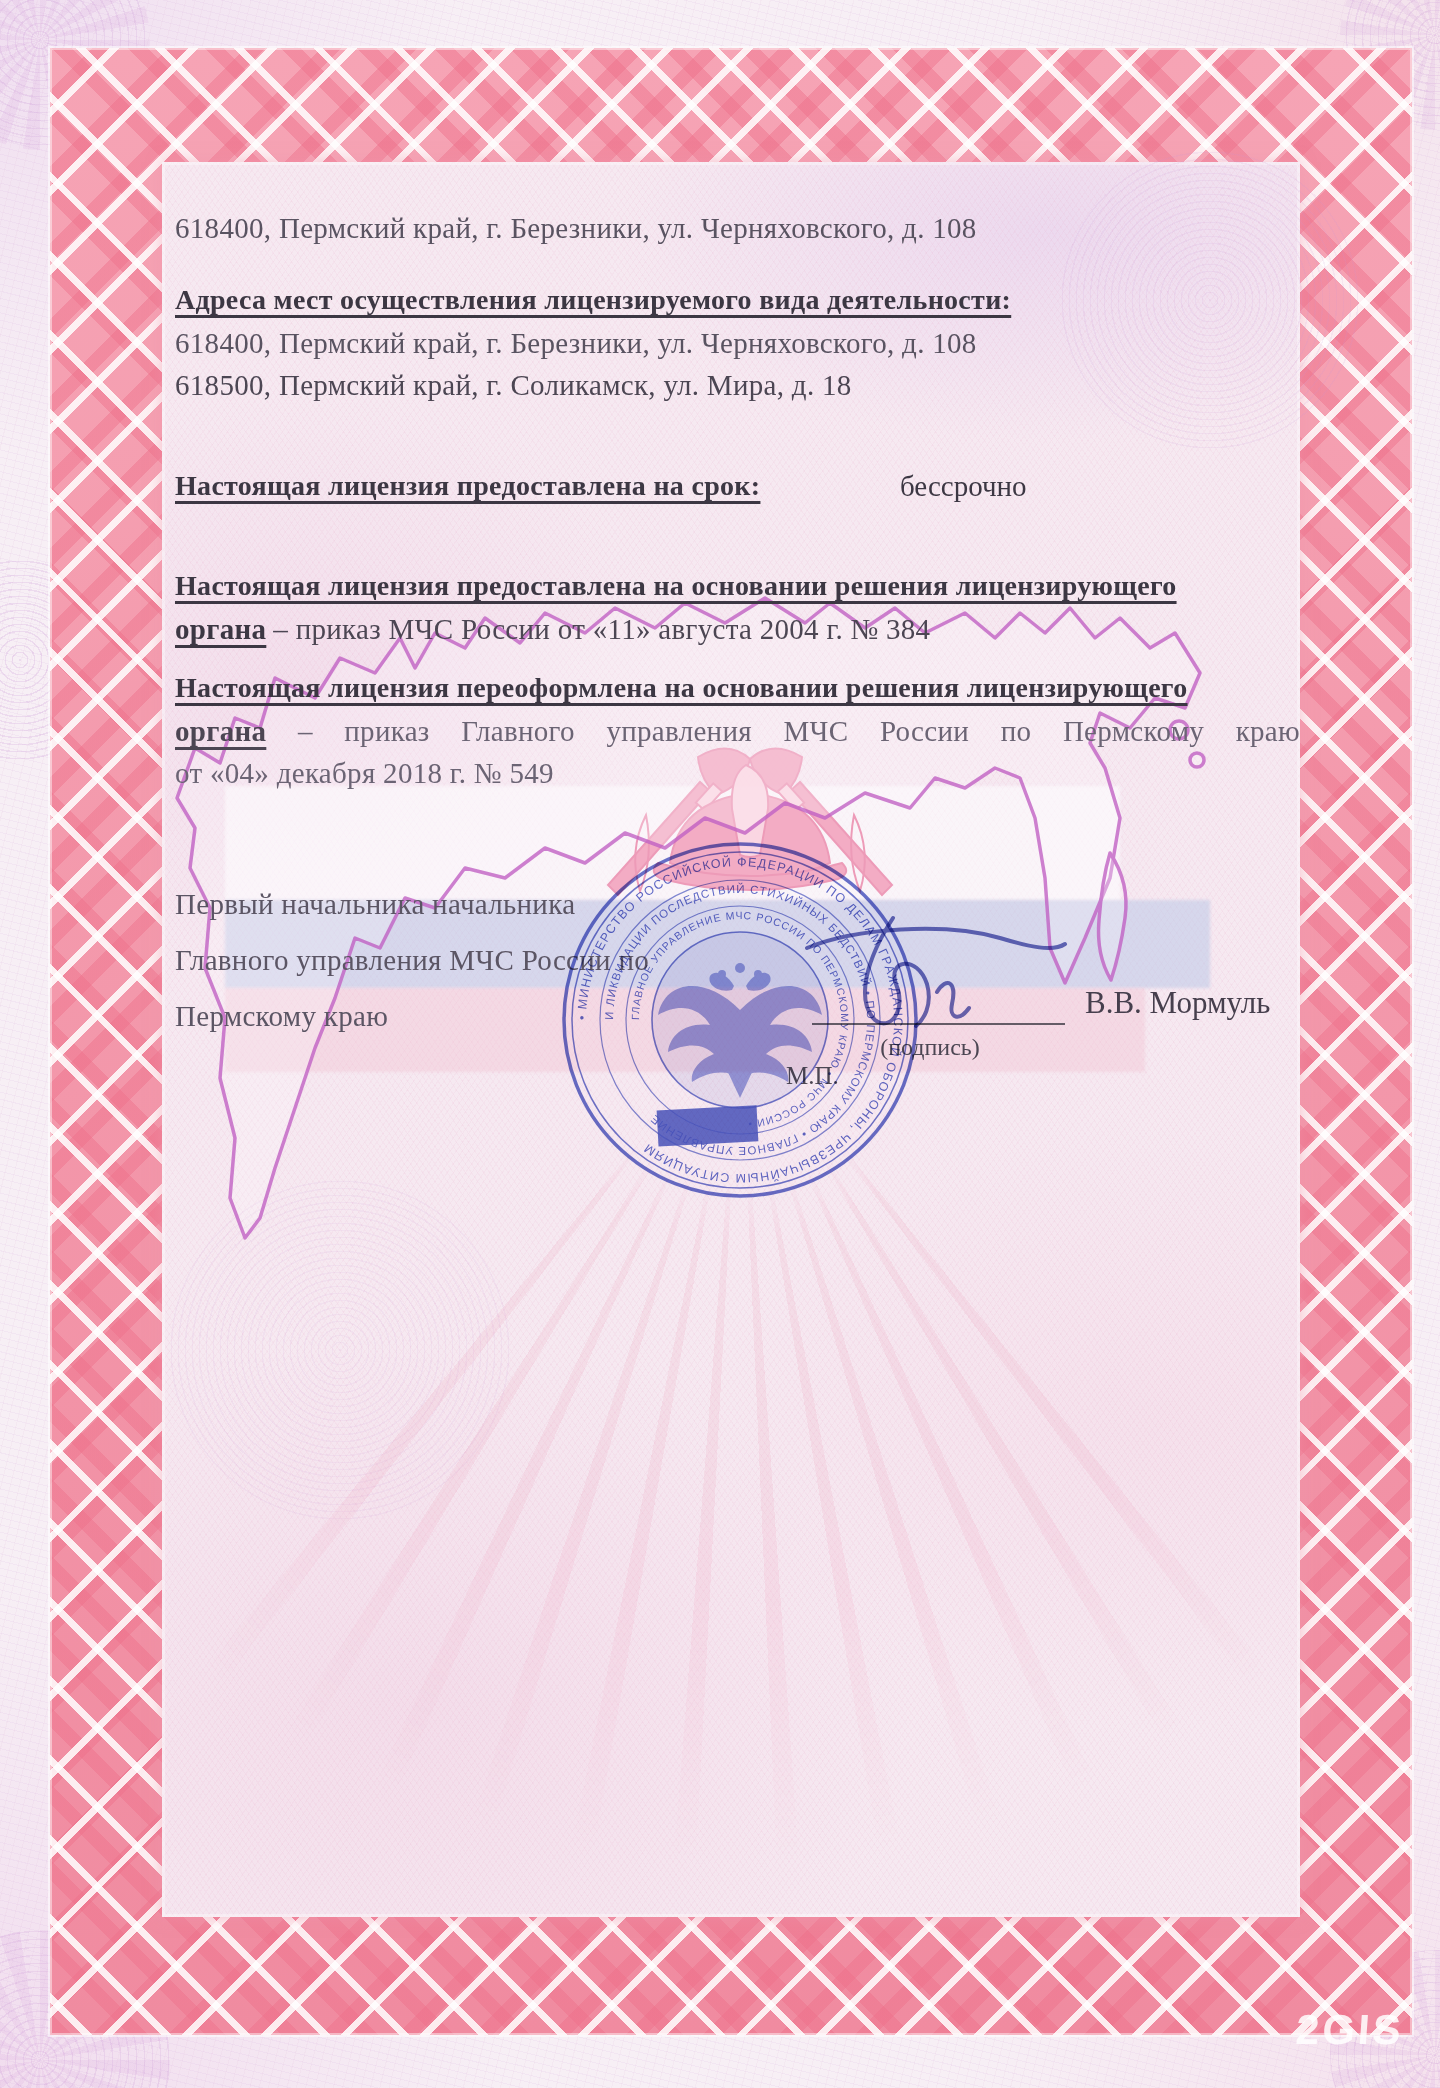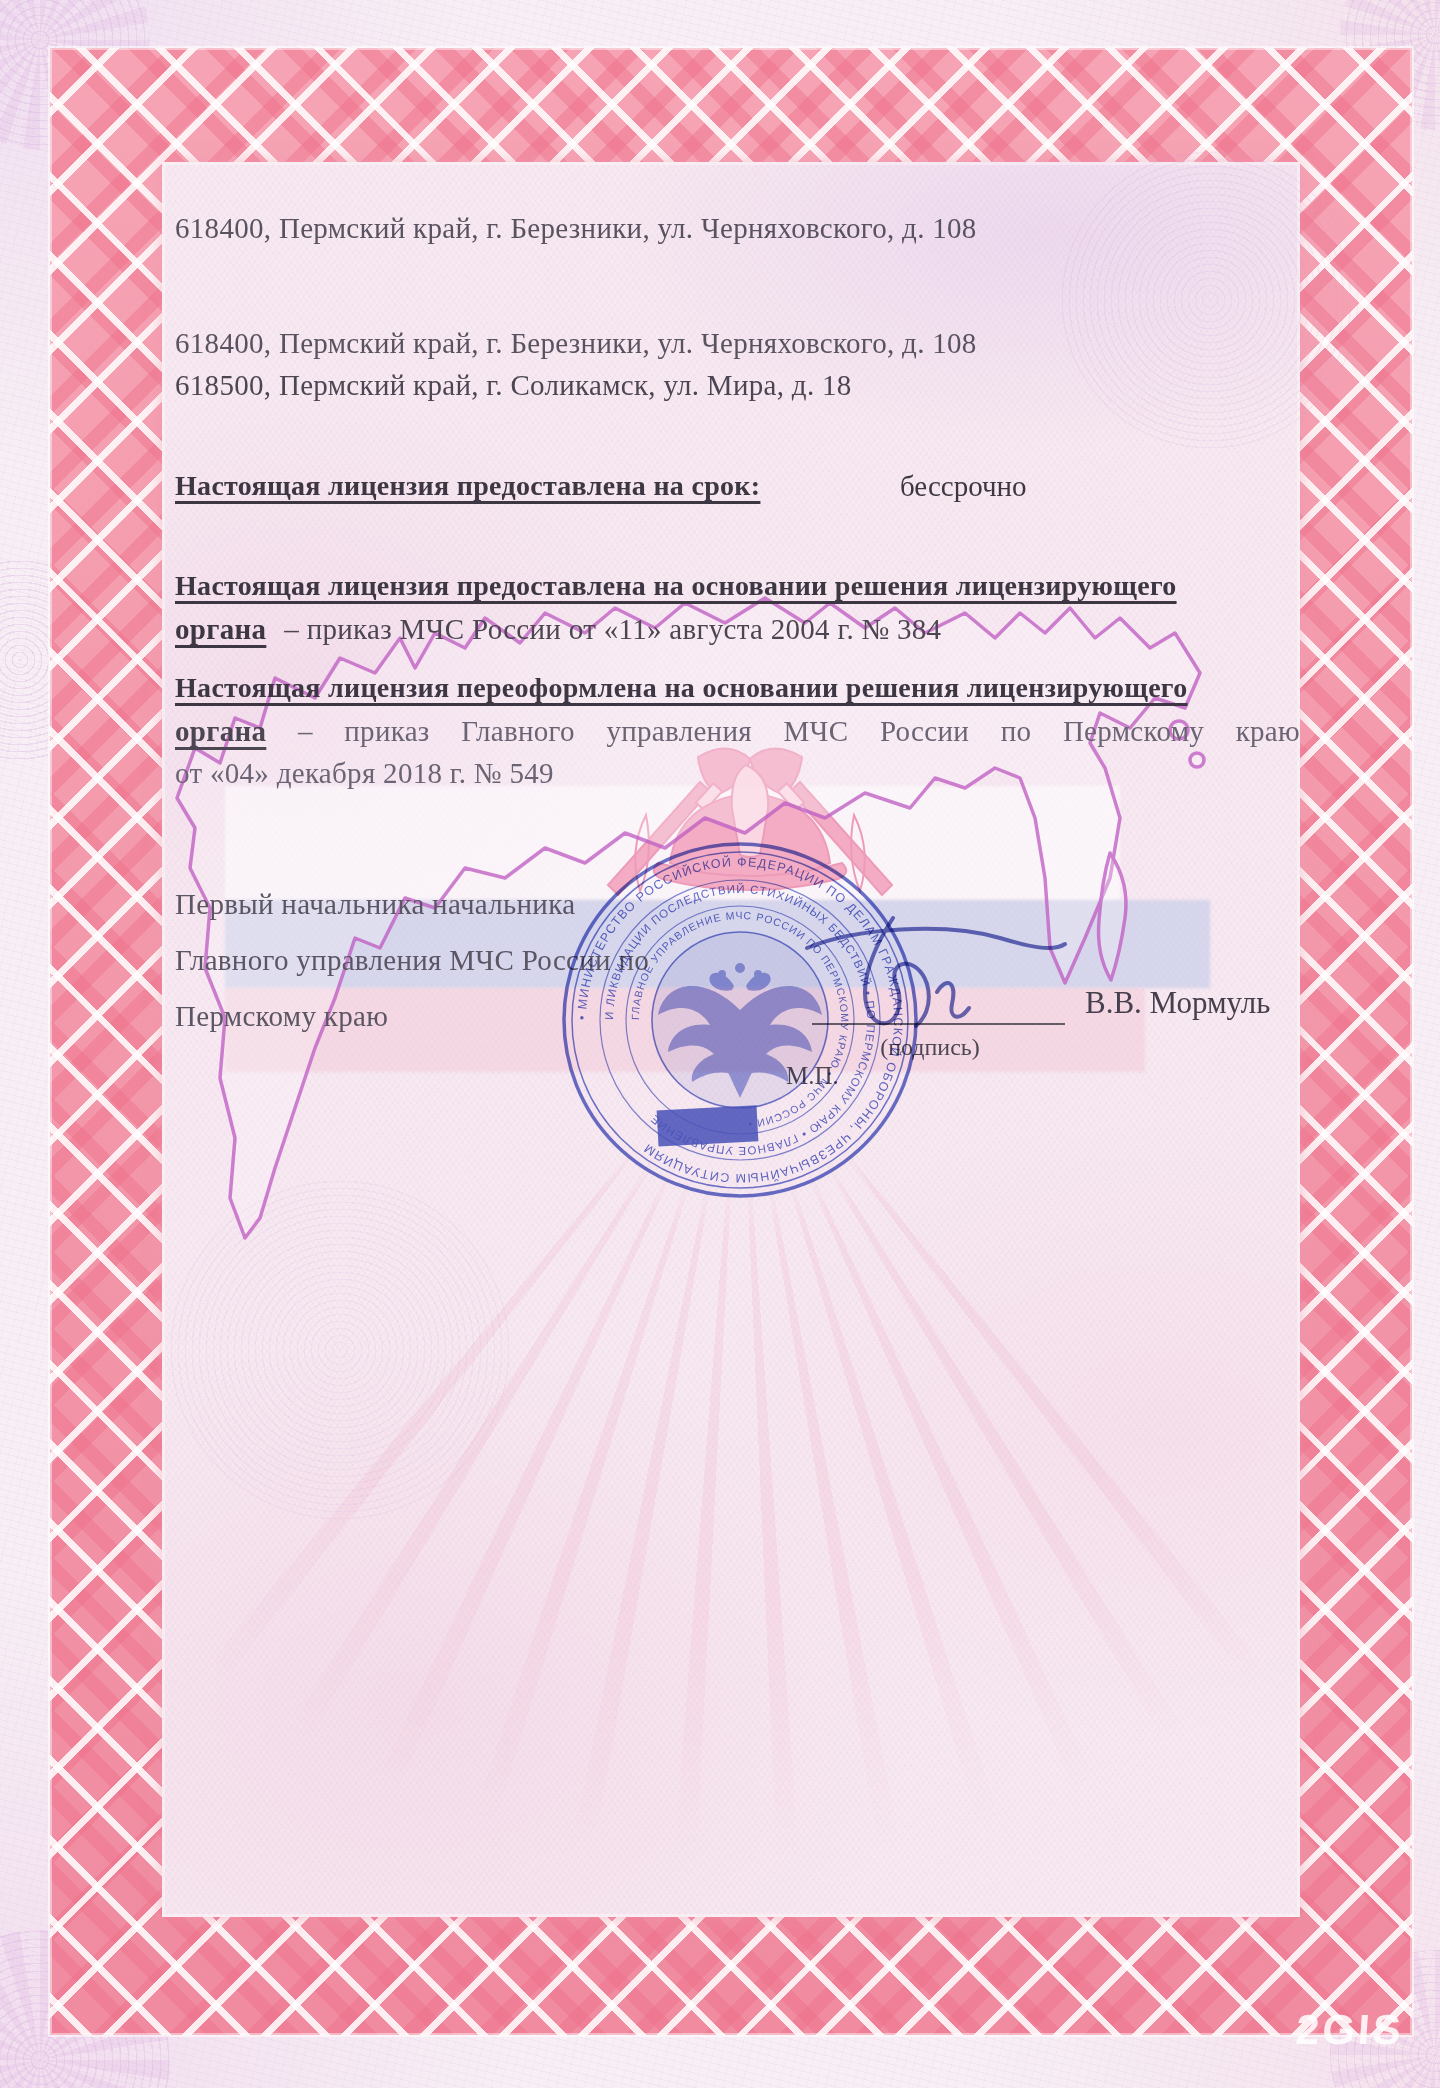--- a/index.html
+++ b/index.html
@@ -127,28 +127,29 @@
       <path d="M120,168 q8,-62 80,-70 q72,8 80,70 q-30,14 -80,14 q-50,0 -80,-14 Z"></path>
       <path d="M196,70 q24,10 22,44 l-8,46 q-10,4 -20,0 l-8,-46 q-2,-34 14,-44 Z" fill="#fbd3e0"></path>
       <path d="M108,168 q92,26 184,0 q10,10 -4,16 q-88,22 -176,0 q-14,-6 -4,-16 Z"></path>
       <path d="M96,120 q-18,36 -6,76 q14,-34 6,-76 Z" fill="none"></path>
       <path d="M304,120 q18,36 6,76 q-14,-34 -6,-76 Z" fill="none"></path>
     </g>
   </svg>
 
   <div class="txt body-line" style="left:175px;top:212px;color:#595361;">618400, Пермский край, г. Березники, ул. Черняховского, д. 108</div>
 
+  <div class="txt h u" style="left:175px;top:284px;">Адреса мест осуществления лицензируемого вида деятельности:</div>
   <div class="txt body-line" style="left:175px;top:327px;color:#595361;">618400, Пермский край, г. Березники, ул. Черняховского, д. 108</div>
   <div class="txt body-line" style="left:175px;top:369px;">618500, Пермский край, г. Соликамск, ул. Мира, д. 18</div>
 
   <div class="txt h u" style="left:175px;top:470px;">Настоящая лицензия предоставлена на срок:</div>
   <div class="txt" style="left:900px;top:470px;font-size:29px;font-weight:normal;color:#3c3743;">бессрочно</div>
 
   <div class="txt h u" style="left:175px;top:570px;">Настоящая лицензия предоставлена на основании решения лицензирующего</div>
-  <div class="txt body-line" style="left:175px;top:613px;"><span class="b u" style="color:#3c3743;">органа</span><span style="margin-left:18px;">–  приказ МЧС России от «11» августа 2004 г. № 384</span></div>
+  <div class="txt body-line" style="left:175px;top:613px;"><span class="b u" style="color:#3c3743;">органа</span><span style="margin-left:7px;">–  приказ МЧС России от «11» августа 2004 г. № 384</span></div>
 
   <div class="txt h u" style="left:175px;top:672px;">Настоящая лицензия переоформлена на основании решения лицензирующего</div>
   <div class="txt body-line justified faded" style="left:175px;top:715px;width:1125px;"><span class="b u" style="color:#4c4653;">органа</span><span> – приказ Главного управления МЧС России по Пермскому краю</span></div>
   <div class="txt body-line faded" style="left:175px;top:757px;">от «04» декабря 2018 г. № 549</div>
 
   <div class="txt body-line" style="left:175px;top:888px;color:#5b5564;">Первый начальника начальника</div>
   <div class="txt body-line" style="left:175px;top:944px;color:#5b5564;font-family:Liberation Serif, serif;">Главного управления МЧС России по</div>
   <div class="txt body-line" style="left:175px;top:1000px;color:#5b5564;">Пермскому краю</div>
 
   <div class="sig-rule"></div>

